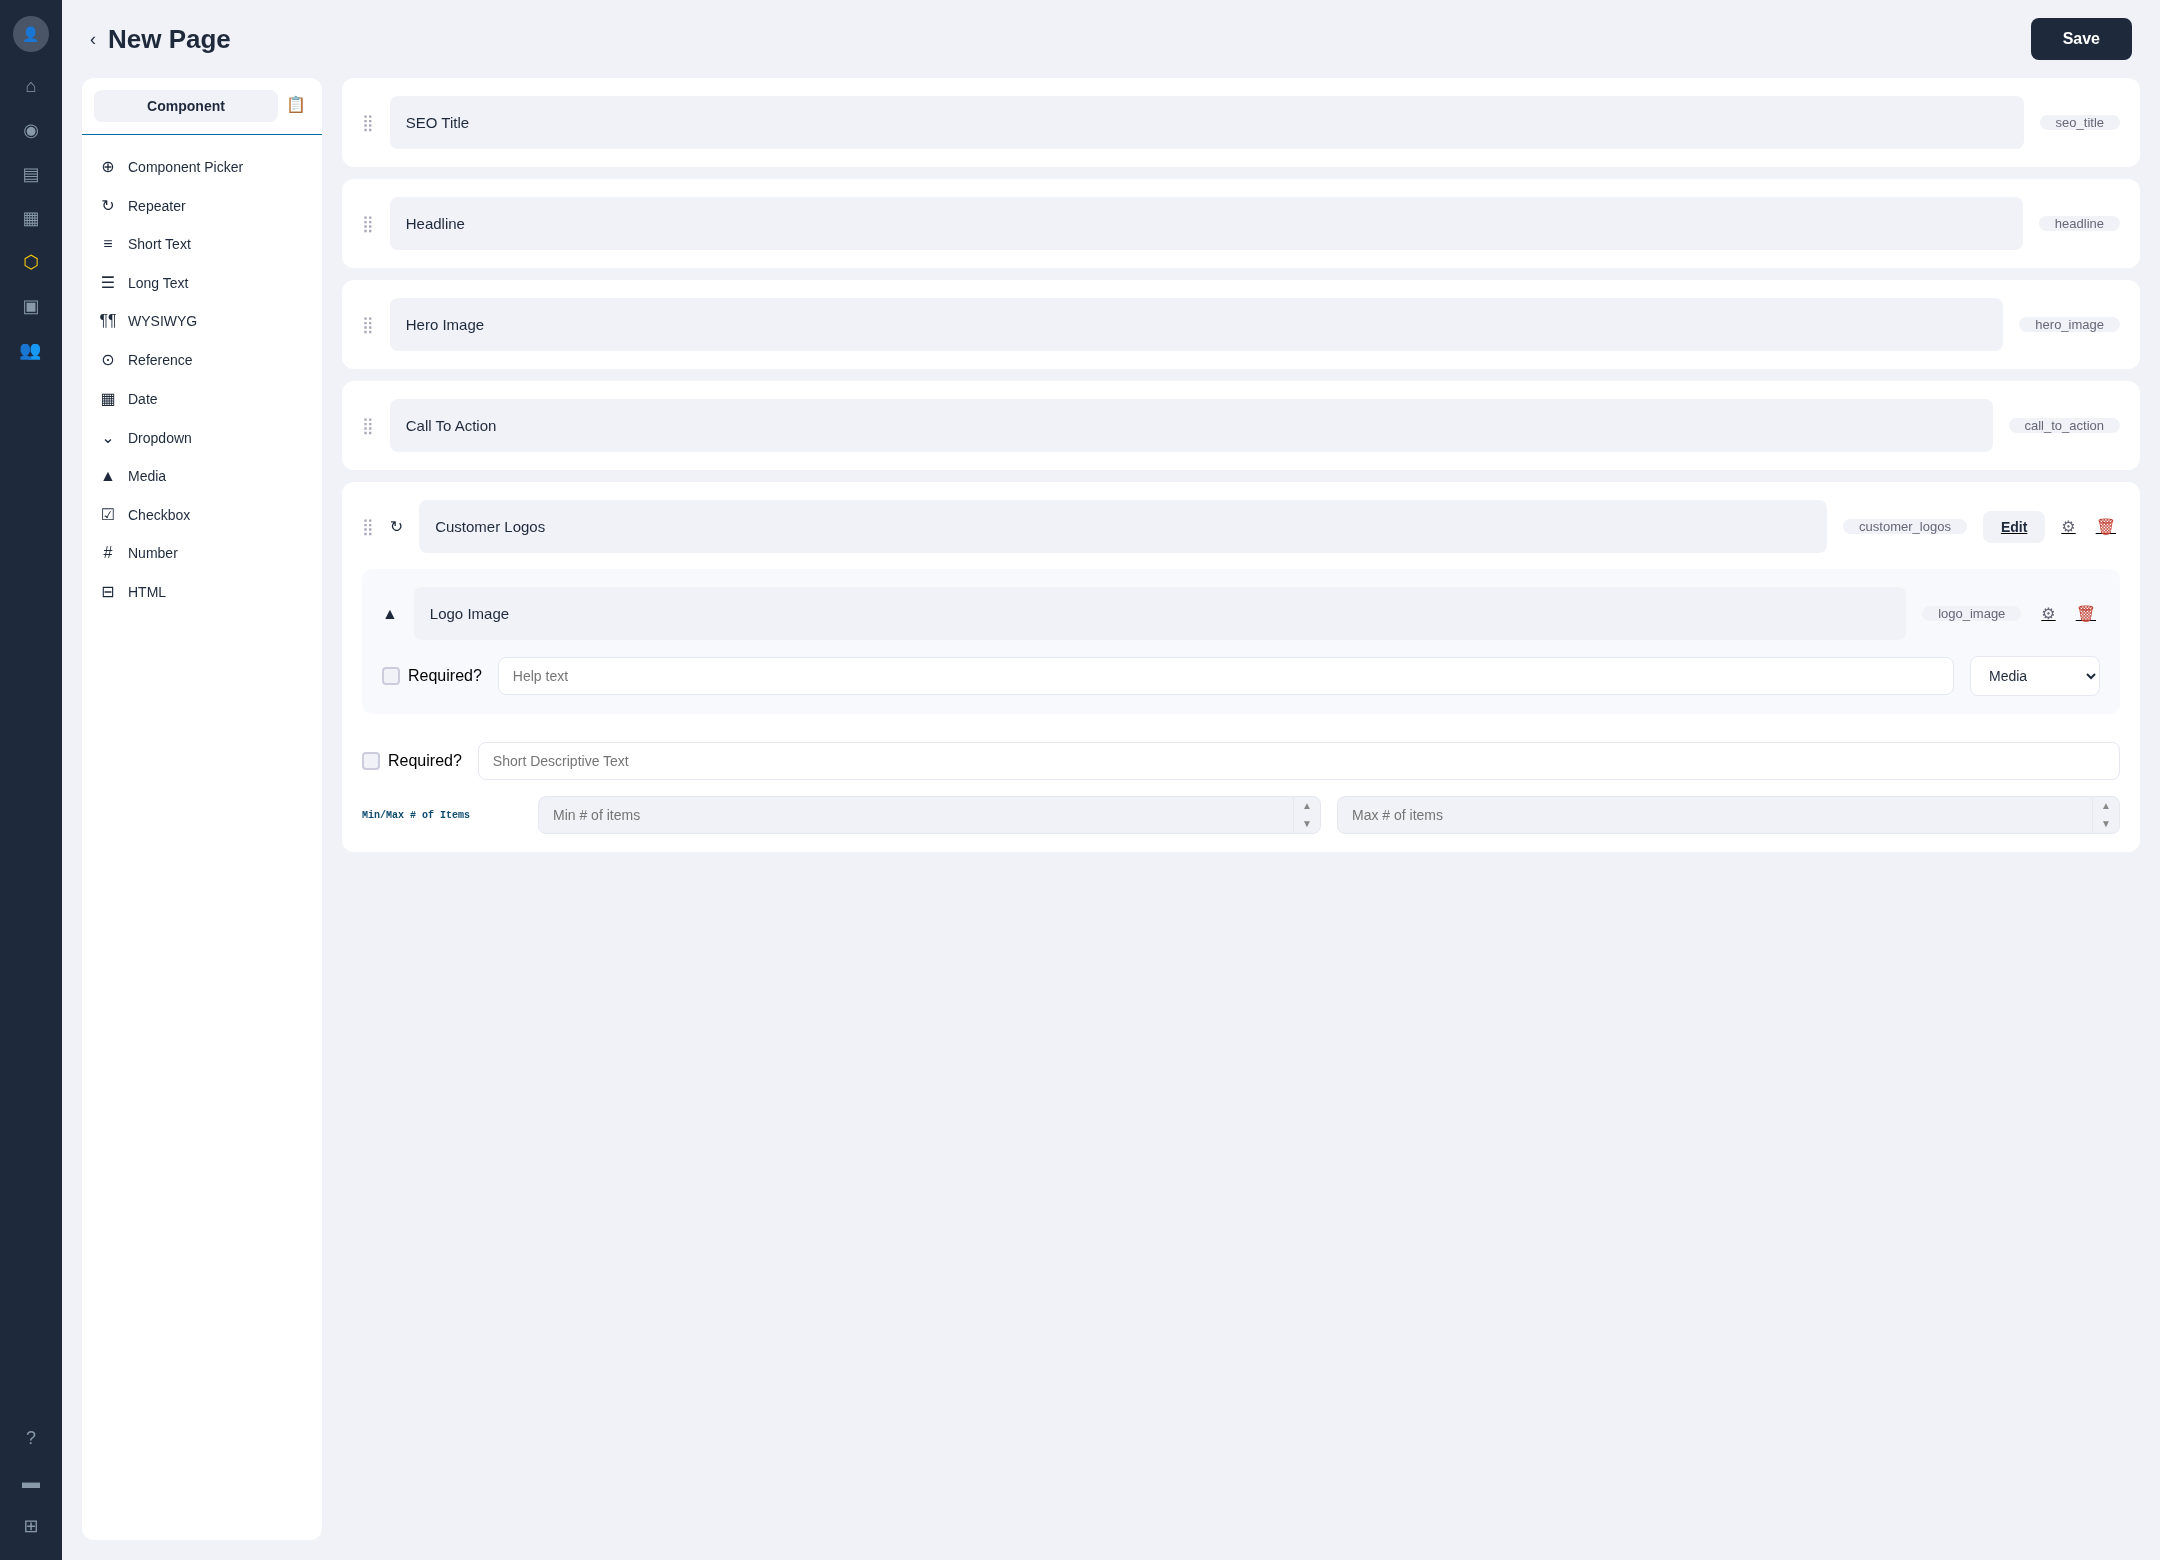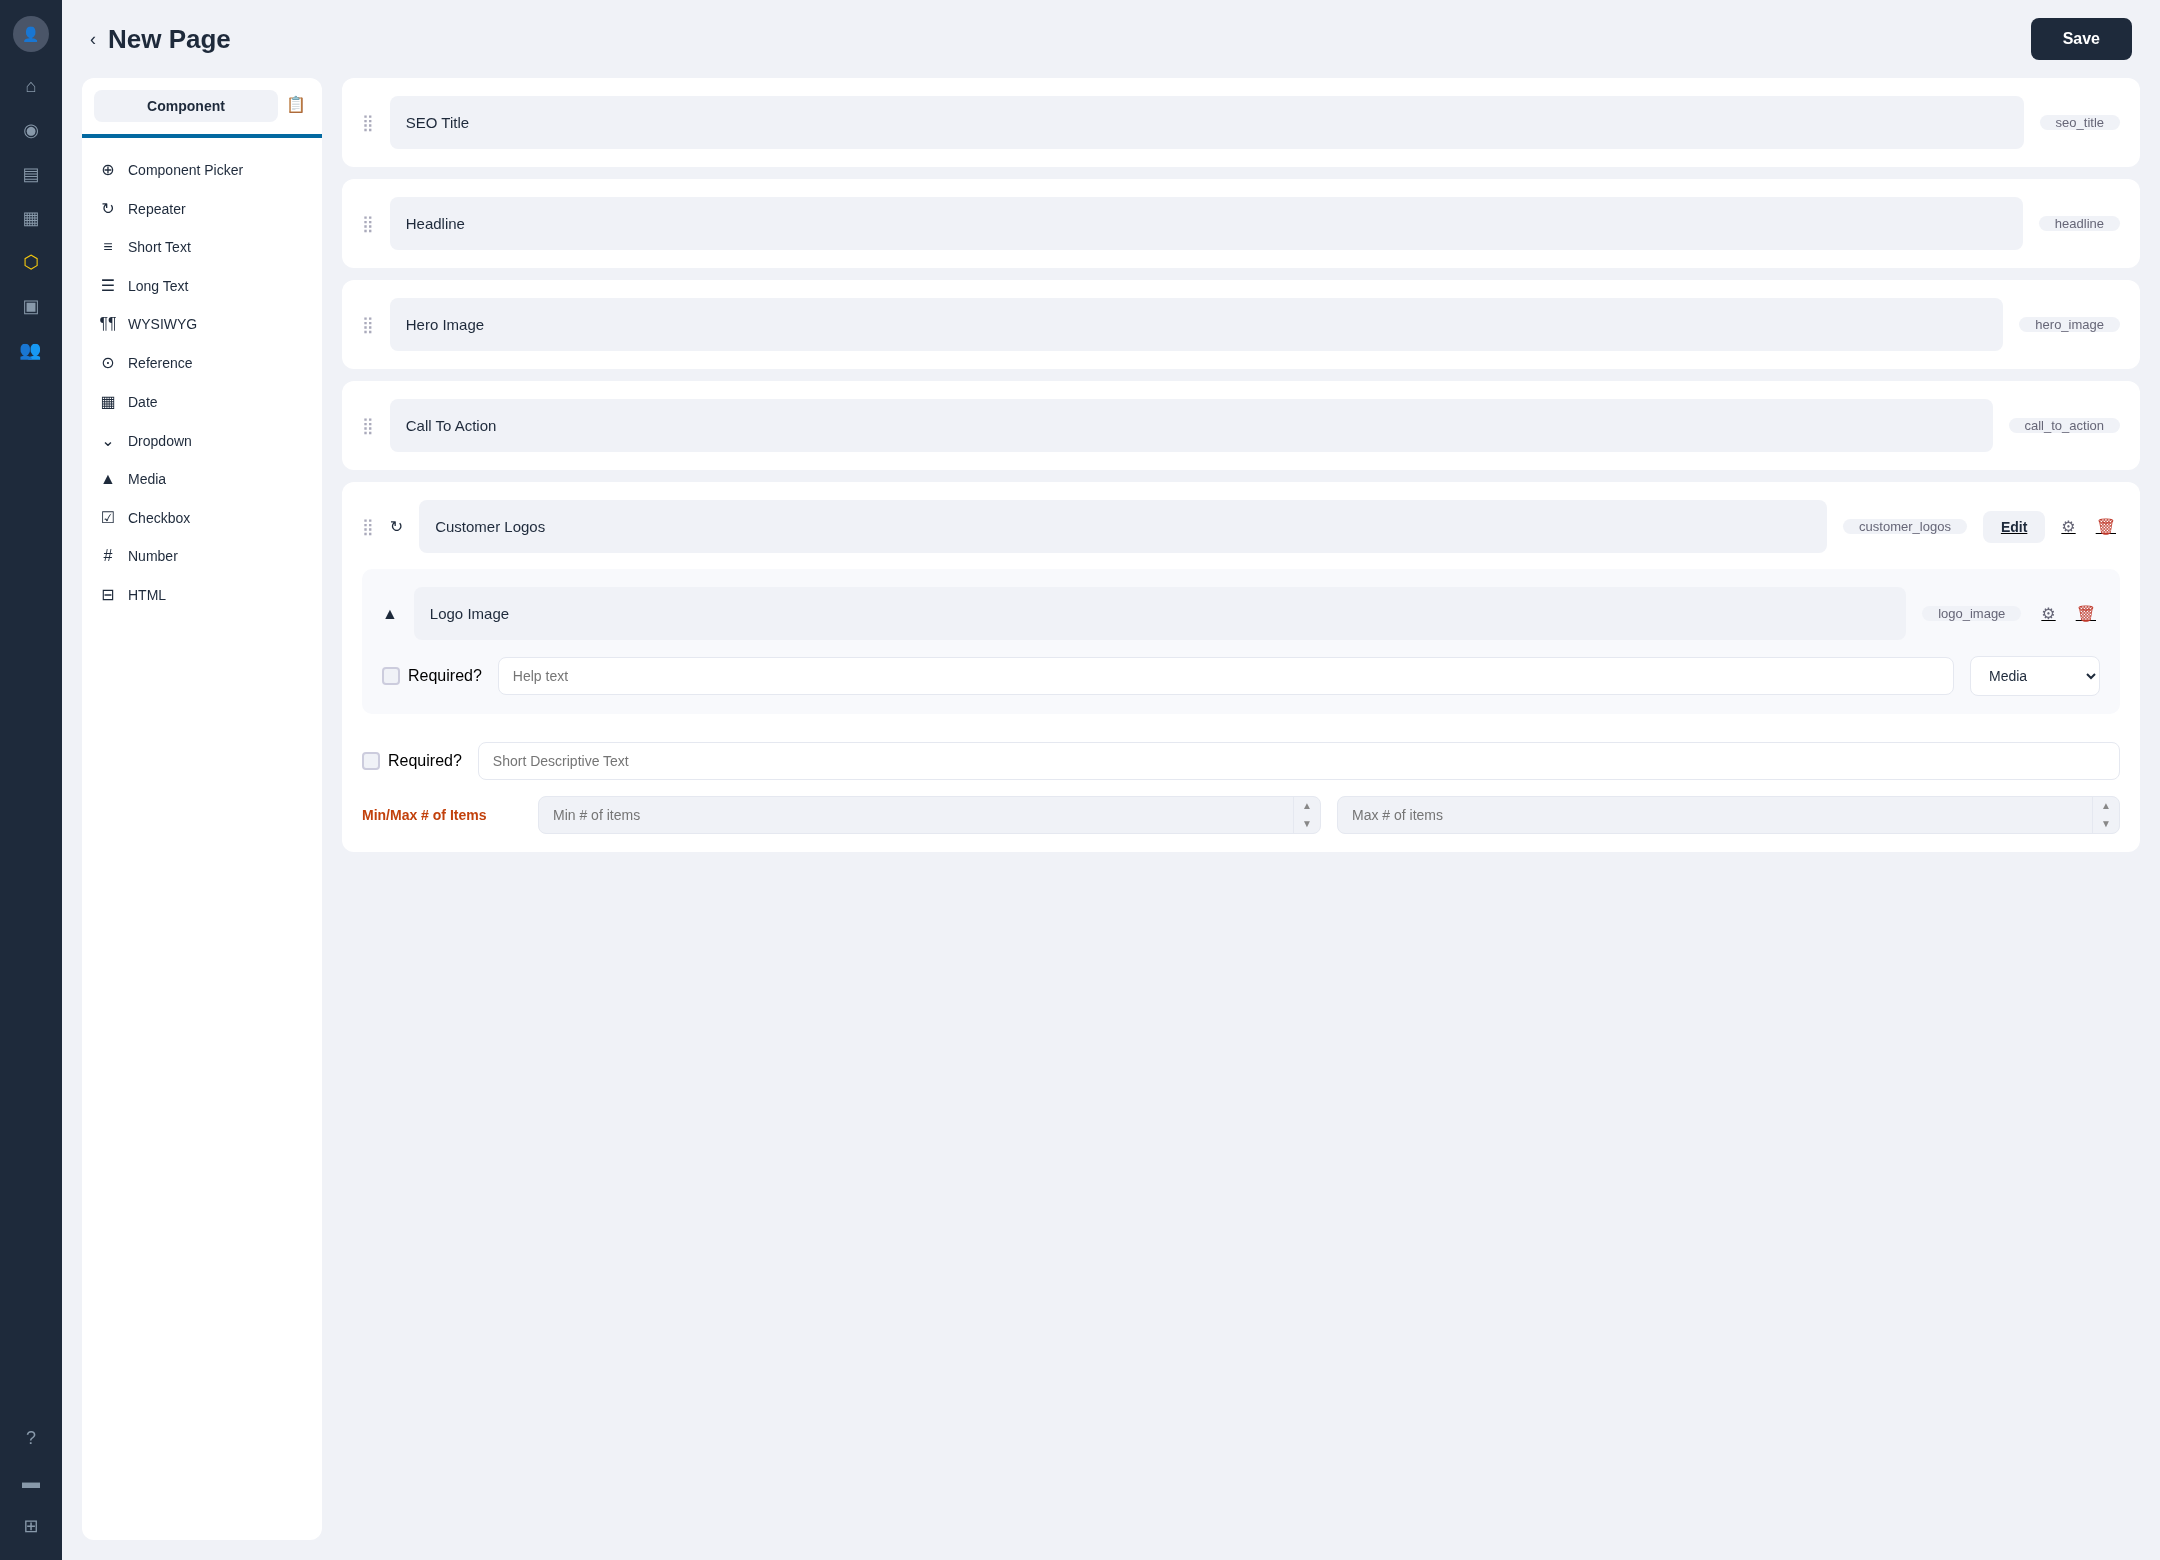--- a/index.html
+++ b/index.html
@@ -99,21 +99,21 @@
       border-radius: 12px;
       padding: 12px 0;
       flex-shrink: 0;
       overflow-y: auto;
     }
     .sidebar-tabs {
       display: flex;
       padding: 0 12px;
       margin-bottom: 12px;
       gap: 4px;
-      border-bottom: 4px solid #0369a1;
+      border-bottom: 1px solid #0369a1;
       padding-bottom: 12px;
     }
     .sidebar-tab {
       flex: 1;
       padding: 8px 12px;
       border-radius: 8px;
       font-size: 14px;
       font-weight: 600;
       cursor: pointer;
       text-align: center;
@@ -271,24 +271,25 @@
       display: flex;
       flex-direction: column;
       gap: 16px;
     }
     .footer-row {
       display: flex;
       align-items: center;
       gap: 16px;
     }
     .footer-label {
-      font-size: 14px;
+      font-size: 10px;
       font-weight: 600;
-      color: #c2410c;
+      color: #0c4a6e;
       min-width: 160px;
+      font-family: Liberation Mono, monospace;
     }
     .number-input-wrap {
       display: flex;
       align-items: center;
       background: #f0f2f7;
       border-radius: 8px;
       overflow: hidden;
       border: 1px solid #e5e8f0;
       flex: 1;
       justify-content: space-between;

